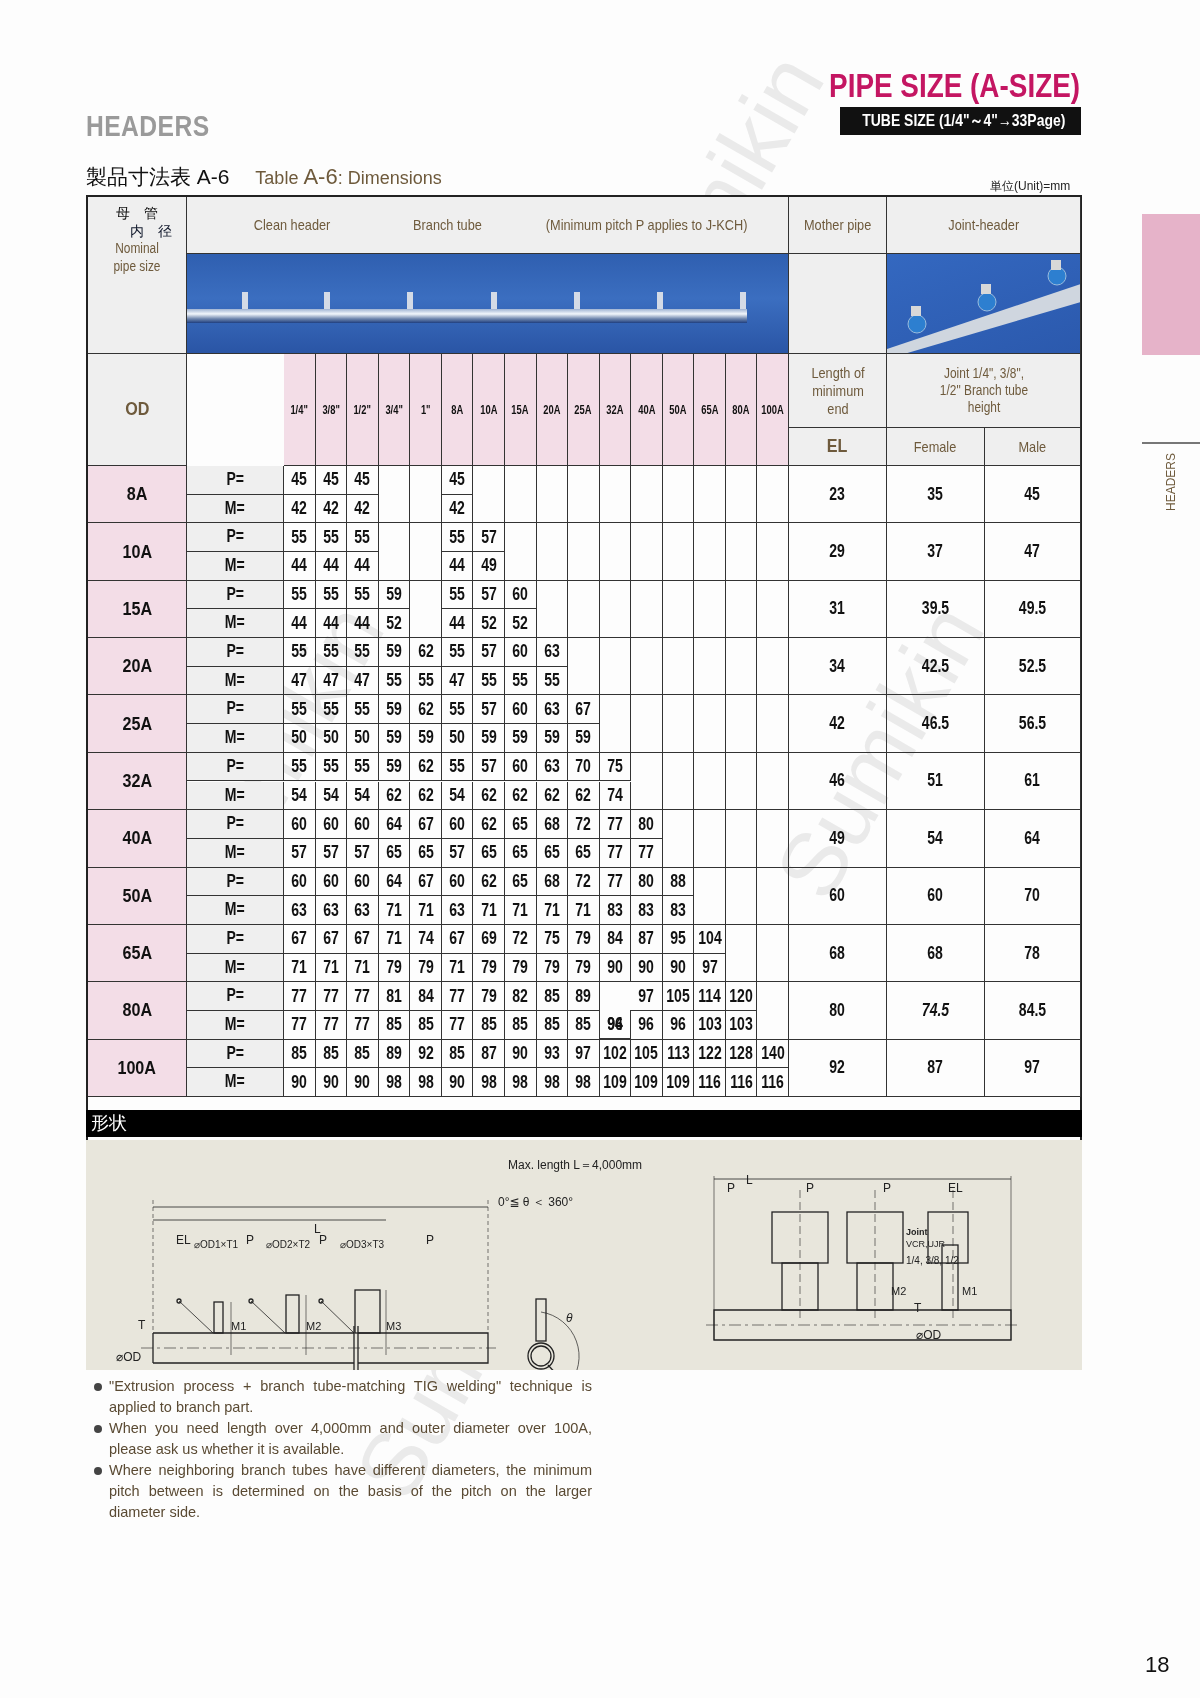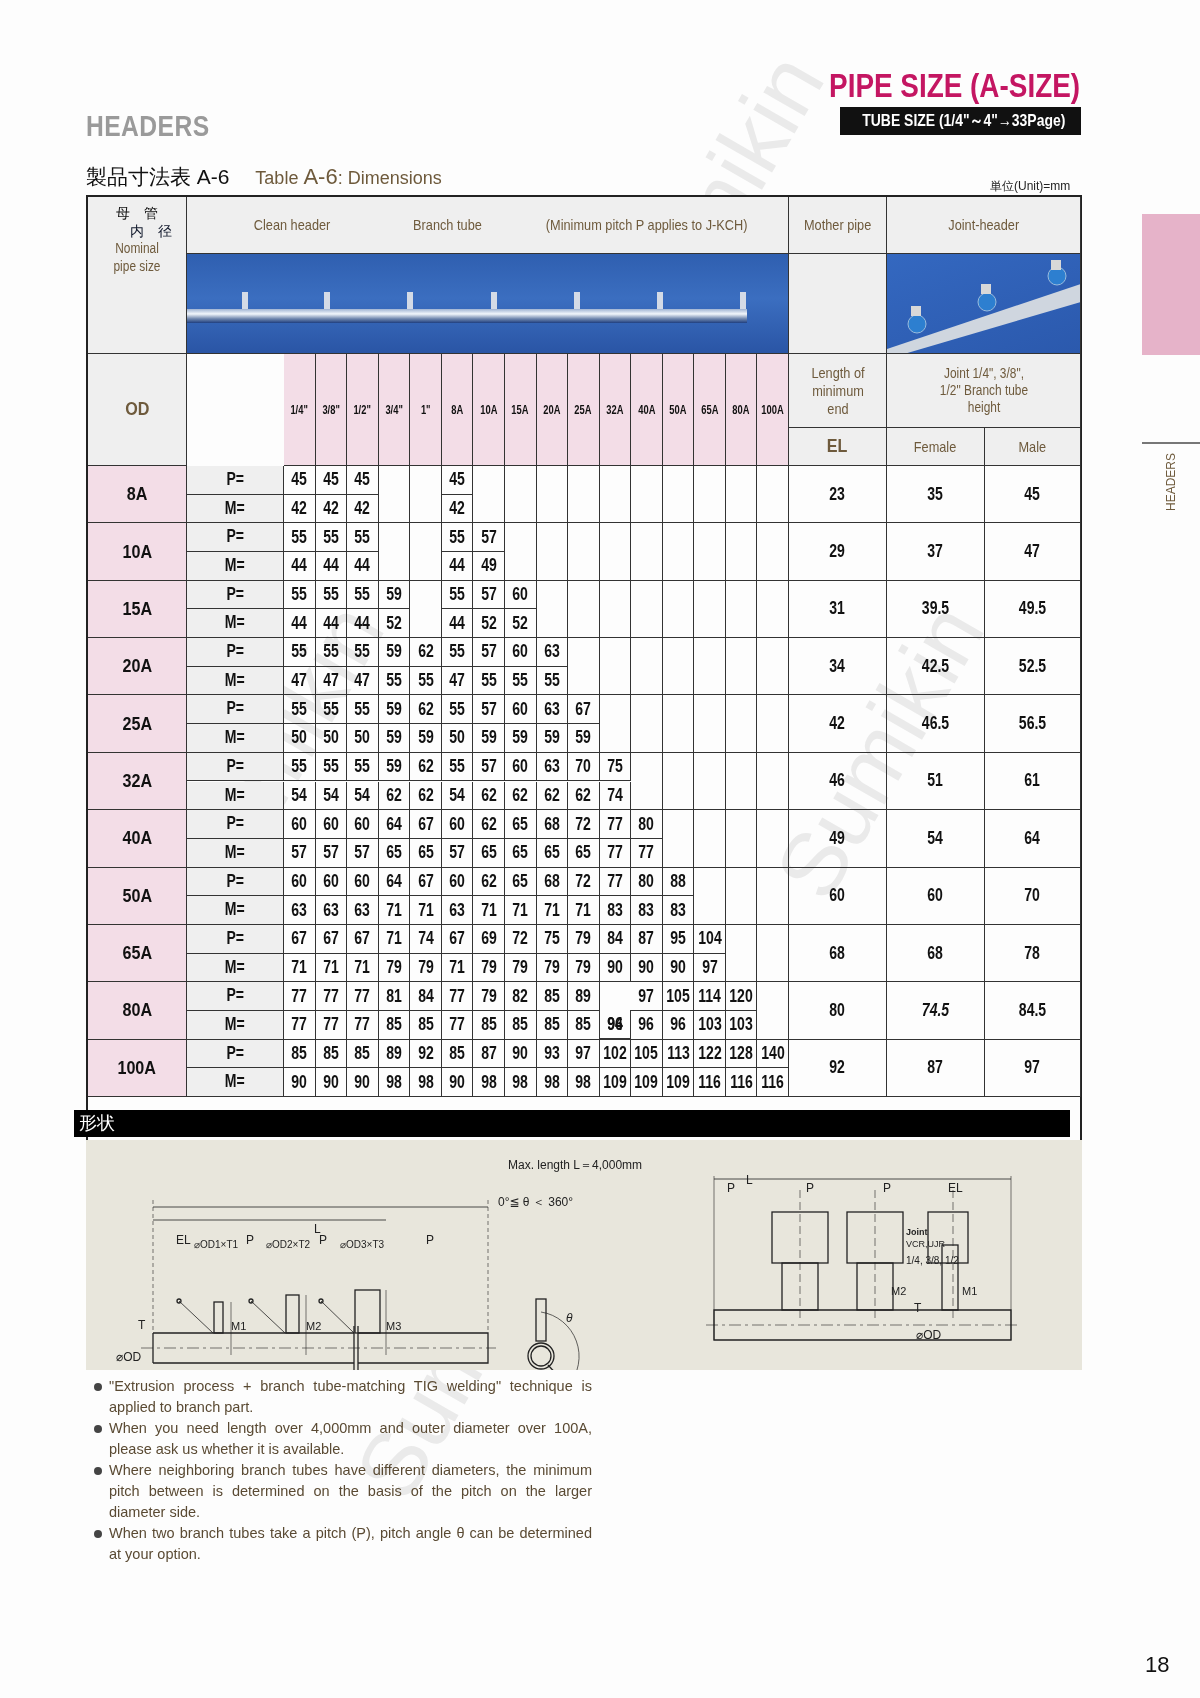--- a/index.html
+++ b/index.html
@@ -23,21 +23,21 @@
   
   .grid{left:86px;top:195px;width:996px;height:1152px;border:2px solid #222;}
   .cell{position:absolute;border-right:1px solid #333;border-bottom:1px solid #333;display:flex;align-items:center;justify-content:center;text-align:center;}
   .hdr{background:#efefef;color:#6e5a3c;font-size:15px;line-height:1.2;}
   .hdr-cond{transform:scaleX(0.85);display:inline-block;}
   .pink{background:#f3dde7;}
   .num{font-size:18px;font-weight:bold;transform:scaleX(0.78);display:inline-block;}
   .od{font-size:19px;font-weight:bold;transform:scaleX(0.85);display:inline-block;}
   .photo-main{background:linear-gradient(180deg,#2f5fb0 0%,#3b6ec0 45%,#2a55a5 100%);overflow:hidden;}
   .photo-joint{background:linear-gradient(160deg,#3468c0 0%,#2b59ad 100%);overflow:hidden;}
-  .shape-bar{left:74px;top:1110px;width:996px;height:27px;background:#000;color:#fff;font-size:18px;line-height:27px;padding-left:5px;}
+  .shape-bar{left:86px;top:1110px;width:996px;height:27px;background:#000;color:#fff;font-size:18px;line-height:27px;padding-left:5px;}
   .diagram{left:86px;top:1140px;width:996px;height:230px;background:#e8e6dc;}
   .notes{left:92px;top:1376px;width:500px;list-style:none;}
   .notes li{position:relative;padding-left:17px;font-size:14.5px;line-height:21px;color:#5a4a33;text-align:justify;}
   .notes li::before{content:"";position:absolute;left:2px;top:7px;width:8px;height:8px;border-radius:50%;background:#444;}
   .wm{position:absolute;font-size:90px;color:rgba(150,150,150,0.18);font-family:"Liberation Sans",sans-serif;white-space:nowrap;pointer-events:none;}
 </style>
 </head>
 <body>
 
 <div class="wm" style="left:560px;top:150px;transform:rotate(-60deg);">Sumikin</div>
@@ -1220,16 +1220,15 @@
       <text x="828" y="172">T</text>
       <text x="830" y="199">⌀OD</text>
     </g>
   </svg>
 </div>
 
 <ul class="abs notes">
   <li>"Extrusion process + branch tube-matching TIG welding" technique is applied to branch part.</li>
   <li>When you need length over 4,000mm and outer diameter over 100A, please ask us whether it is available.</li>
   <li>Where neighboring branch tubes have different diameters, the minimum pitch between is determined on the basis of the pitch on the larger diameter side.</li>
-  <li>When two branch tubes take a pitch (P), pitch angle θ can be determined at your option.</li>
 </ul>
 
 <div class="abs page-num">18</div>
 
 </body></html>

